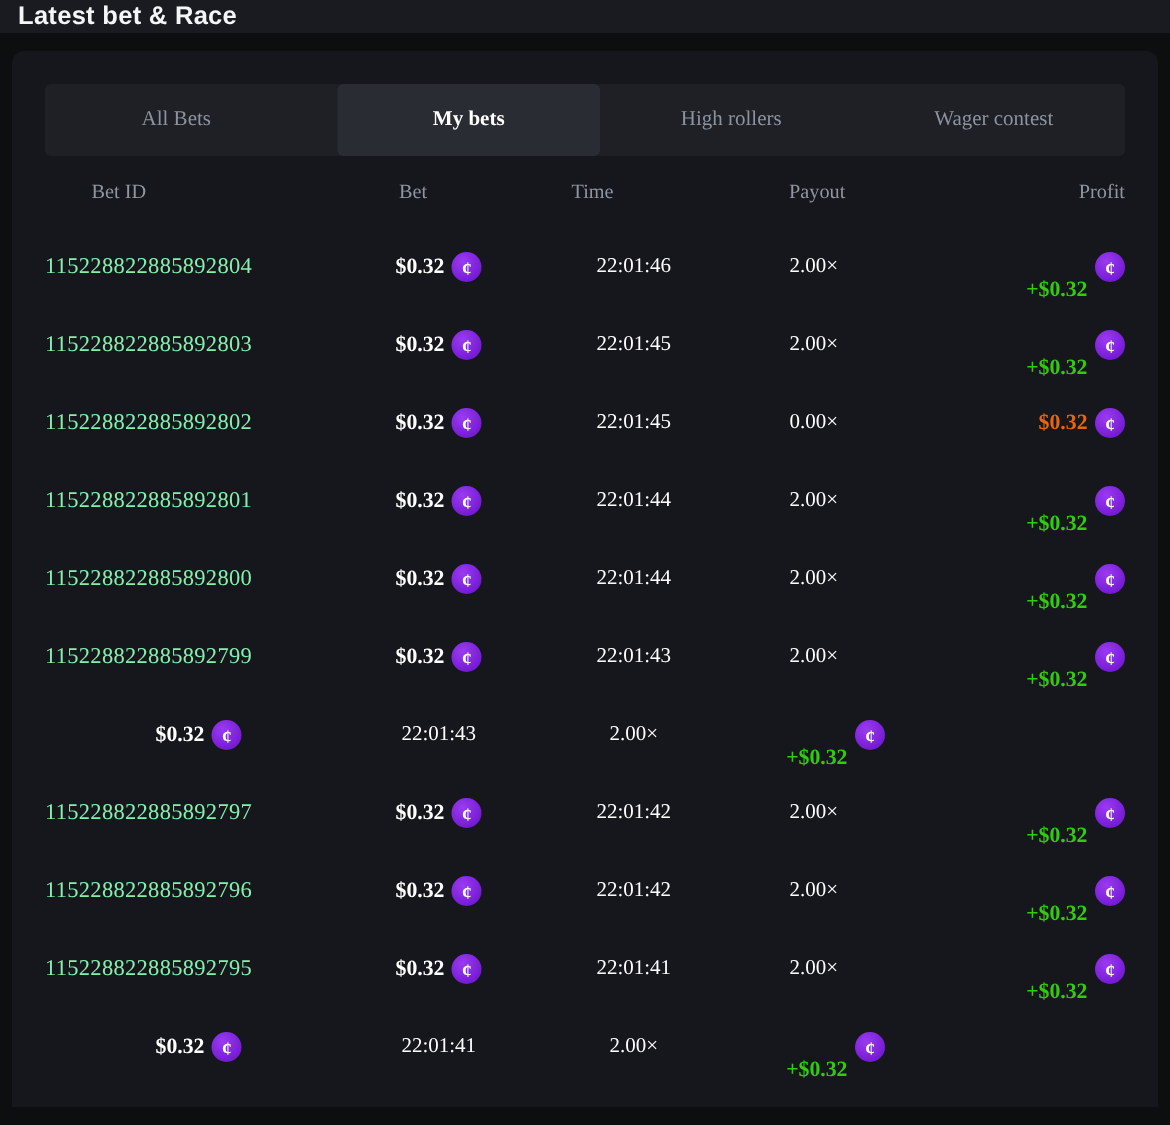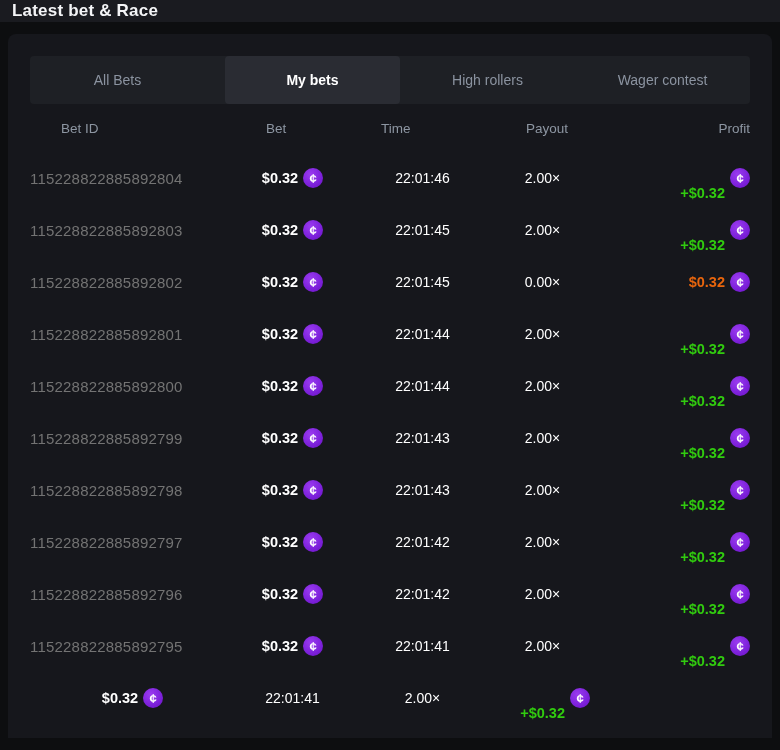--- a/index.html
+++ b/index.html
@@ -24,20 +24,21 @@
     font-weight: 700;
     color: #f4f5f7;
     letter-spacing: .2px;
   }
   .panel {
     margin: 12px 8px 0;
     background: #16171c;
     border-radius: 8px 8px 0 0;
     padding: 22px 22px 0;
     height: 704px;
+    font-family: Liberation Serif, serif;
   }
   .tabbar {
     display: flex;
     background: #1e2025;
     border-radius: 4px;
     height: 48px;
   }
   .tab {
     flex: 1;
     background: transparent;
@@ -63,21 +64,21 @@
   .thead {
     height: 48px;
     color: #8d96a2;
     font-size: 13.5px;
     margin-left: 31px;
   }
   .th.c2, .th.c3, .th.c4 { }
   .th.c5 { text-align: right; }
   .row { height: 52px; }
   .c-id {
-    color: #737373;
+    color: #86efac;
     font-size: 15px;
     letter-spacing: .2px;
   }
   .c-bet {
     display: flex;
     justify-content: center;
     align-items: center;
     gap: 5px;
     color: #ffffff;
     font-weight: 700;
@@ -216,21 +217,20 @@
       </div>
       <div class="cell c-time">22:01:43</div>
       <div class="cell c-payout">2.00×</div>
       <div class="cell c-profit">
         <span class="amt profit-val">+$0.32</span>
         <span class="coin">¢</span>
       </div>
     </div>
 
     <div class="row grid-row win">
-      <div class="cell c-id">115228822885892798</div>
       <div class="cell c-bet">
         <span class="amt">$0.32</span>
         <span class="coin">¢</span>
       </div>
       <div class="cell c-time">22:01:43</div>
       <div class="cell c-payout">2.00×</div>
       <div class="cell c-profit">
         <span class="amt profit-val">+$0.32</span>
         <span class="coin">¢</span>
       </div>

